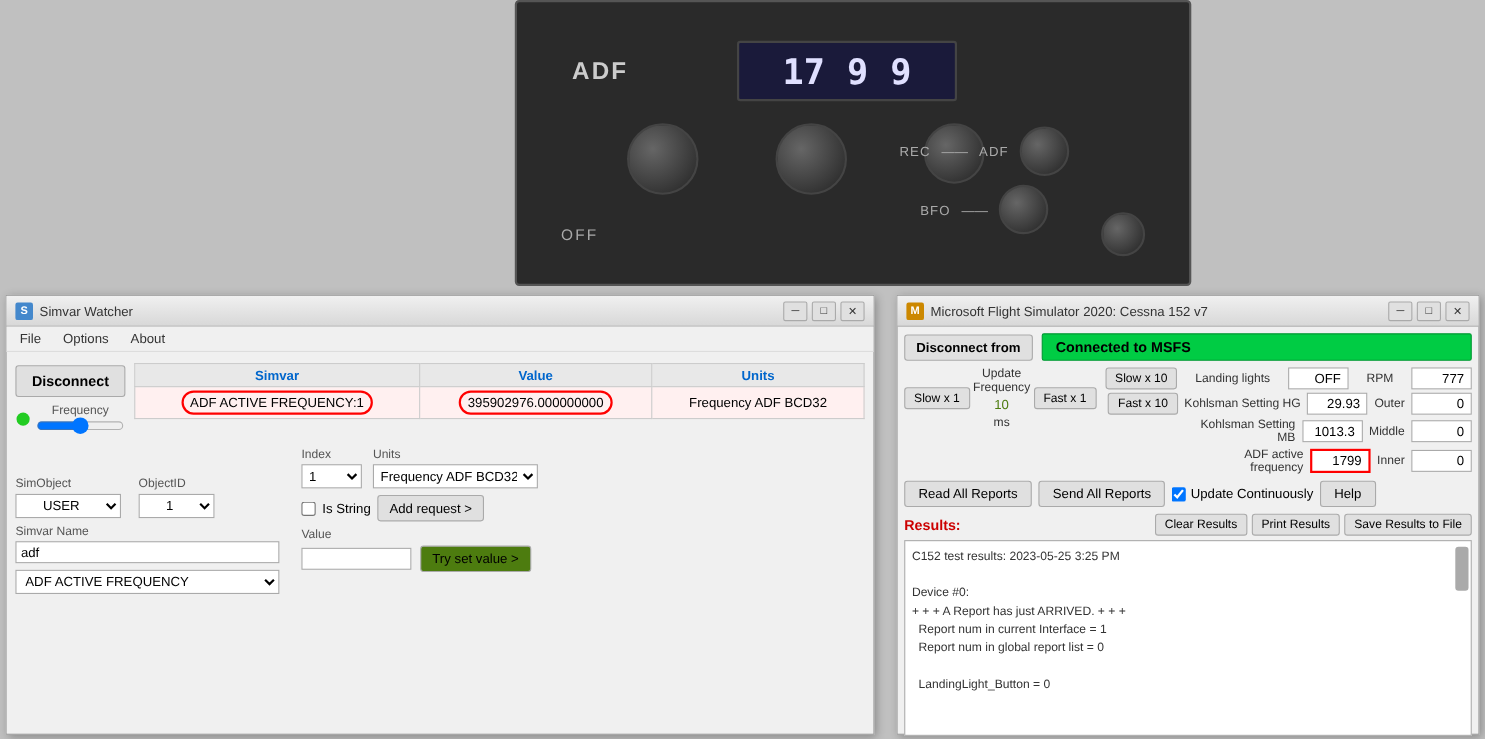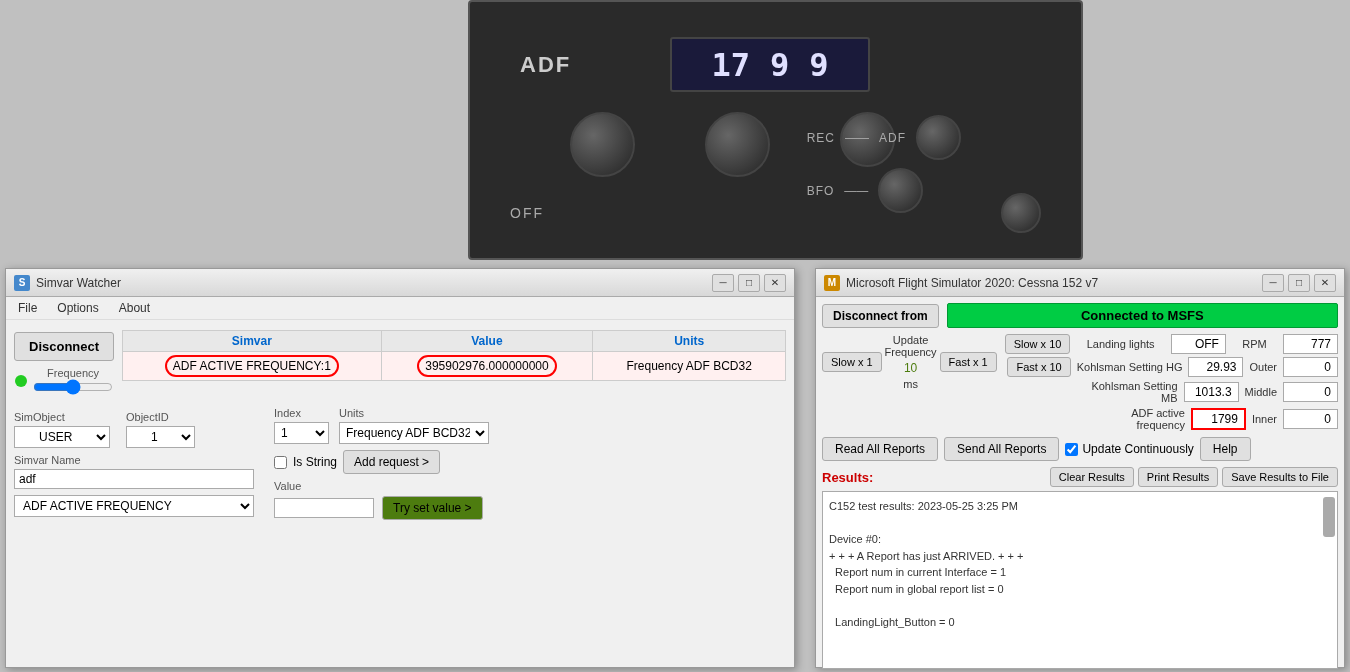--- a/index.html
+++ b/index.html
@@ -89,24 +89,24 @@
       align-items: center;
       justify-content: space-between;
     }
 
     .off-label { color: #aaa; font-size: 14px; letter-spacing: 2px; }
     .small-knob { width: 40px; height: 40px; }
 
     .rec-adf-area {
       position: absolute;
       bottom: 20px;
-      right: 80px;
+      right: 69px;
       display: flex;
       flex-direction: column;
-      align-items: flex-start;
+      align-items: center;
       gap: 8px;
     }
 
     .rec-label, .bfo-label {
       color: #aaa;
       font-size: 12px;
       letter-spacing: 1px;
     }
 
     .adf-bottom-knob { width: 45px; height: 45px; }
@@ -377,21 +377,20 @@
 
     .connected-bar {
       background: #00cc44;
       border: 1px solid #009933;
       border-radius: 2px;
       padding: 4px 12px;
       color: #000;
       font-size: 13px;
       font-weight: bold;
       flex: 1;
-      text-align: center;
     }
 
     .controls-row {
       display: flex;
       align-items: flex-start;
       gap: 8px;
     }
 
     .update-freq-box {
       display: flex;
@@ -629,21 +628,21 @@
                 <span class="red-oval">395902976.000000000</span>
               </td>
               <td>Frequency ADF BCD32</td>
             </tr>
           </tbody>
         </table>
       </div>
     </div>
 
     <div style="display:flex;gap:20px;margin-top:4px;">
-      <div style="display:flex;flex-direction:column;gap:6px;">
+      <div style="display:flex;flex-direction:column;gap:6px;margin-top:23px;">
         <div class="form-row">
           <div class="form-group">
             <span class="form-label">SimObject</span>
             <select class="form-select">
               <option>USER</option>
             </select>
           </div>
           <div class="form-group">
             <span class="form-label">ObjectID</span>
             <select class="form-select">

